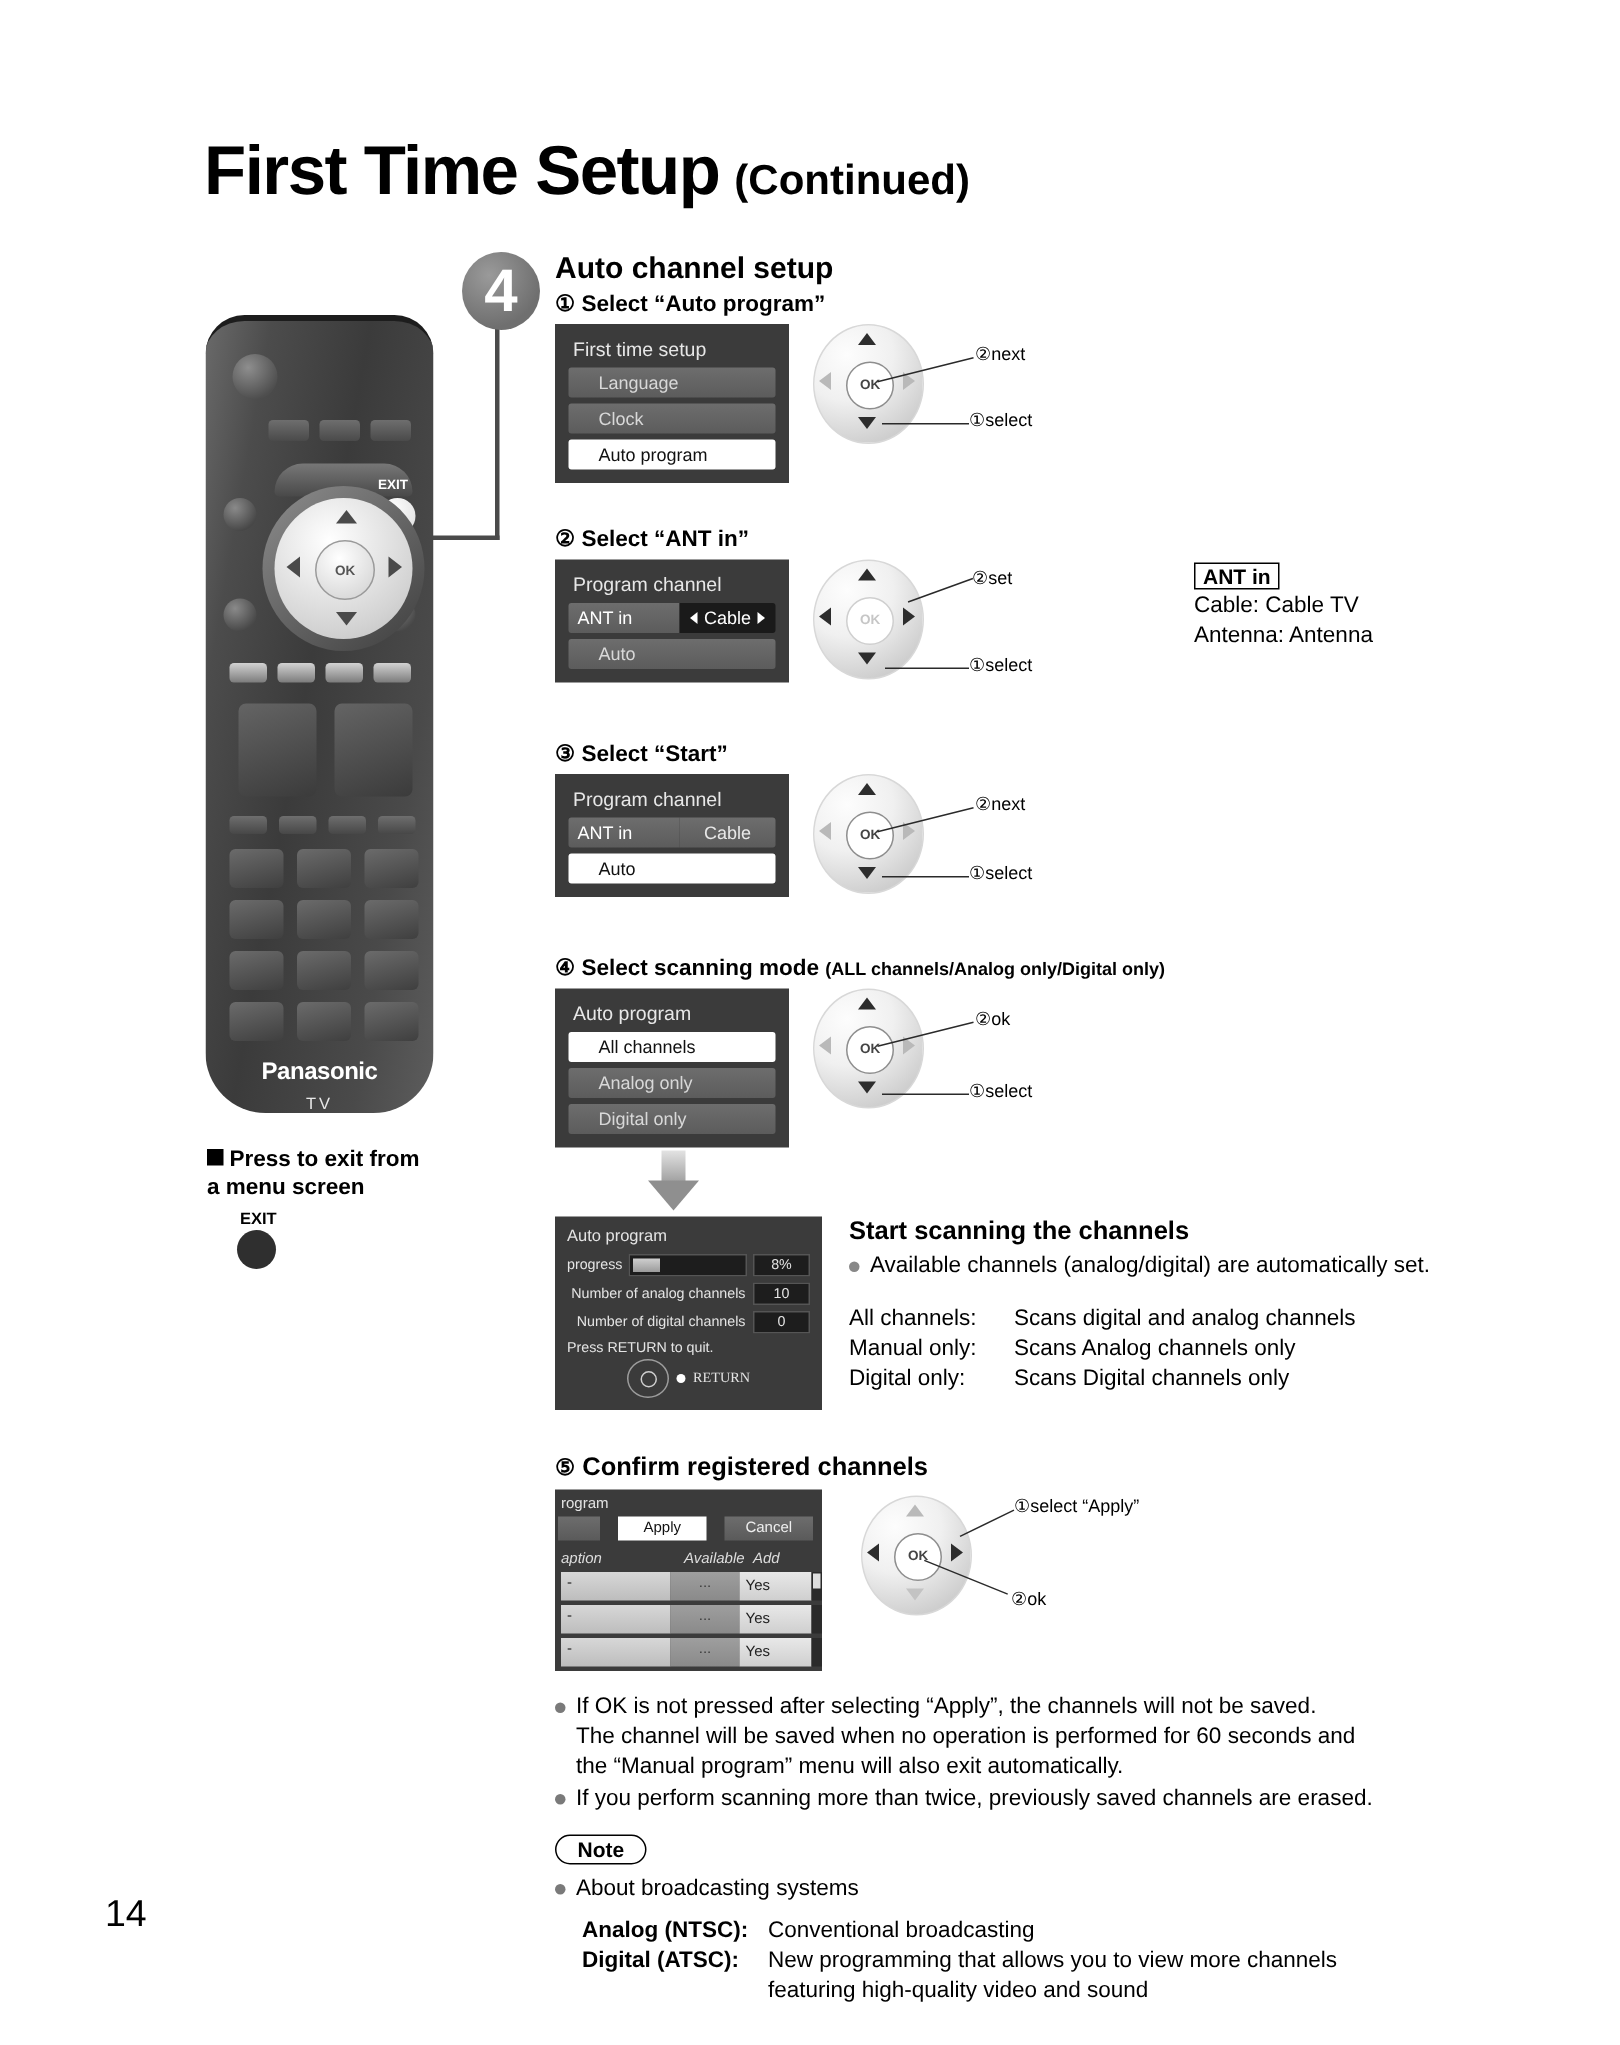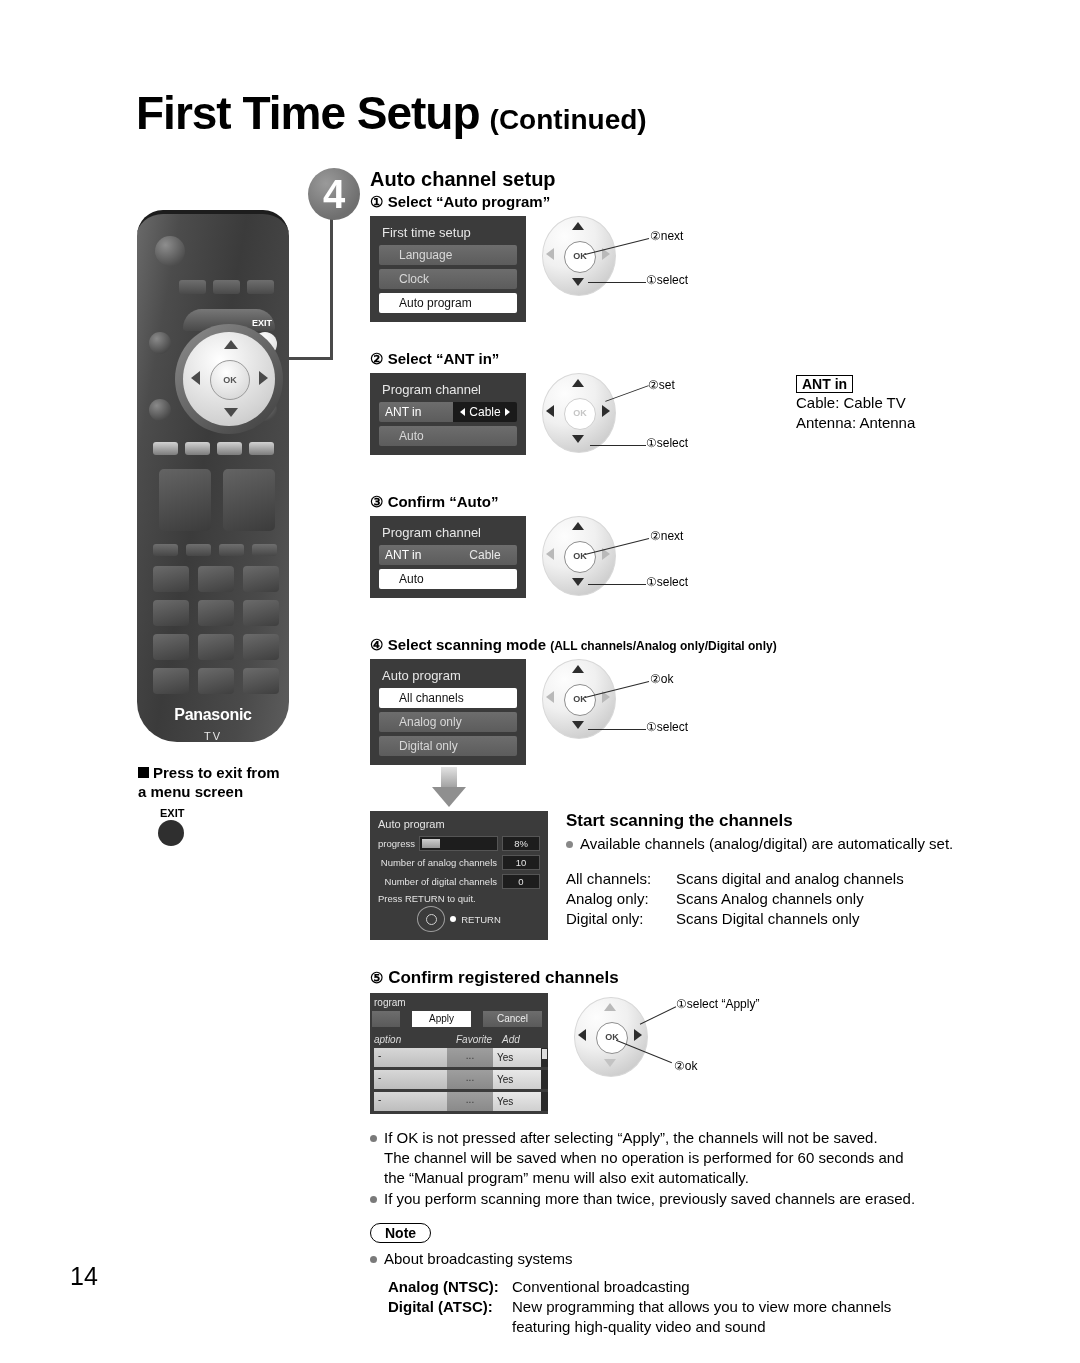--- a/index.html
+++ b/index.html
@@ -137,21 +137,21 @@
   .pr-track{flex:1;height:13px;background:#1d1d1d;border:1px solid #555;position:relative;}
   .pr-fill{position:absolute;left:2px;top:2px;bottom:2px;width:24%;background:linear-gradient(180deg,#cfcfcf,#9b9b9b);}
   .pr-val{flex:0 0 36px;height:13px;background:#1d1d1d;border:1px solid #555;text-align:center;line-height:13px;font-size:9.5px;}
   .pr-row2{display:flex;align-items:center;gap:5px;margin-bottom:4px;font-size:9.5px;justify-content:flex-end;}
   .pr-name{text-align:right;}
   .pr-quit{font-size:9.5px;margin-top:3px;}
   .pr-ret{display:flex;align-items:center;justify-content:center;gap:5px;margin-top:2px;}
   .mini-wheel{width:26px;height:24px;border-radius:50%;background:#3b3b3b;border:1px solid #9d9d9d;position:relative;}
   .mini-wheel::after{content:"";position:absolute;left:8px;top:7px;width:9px;height:9px;border-radius:50%;border:1px solid #cfcfcf;}
   .ret-dot{width:6px;height:6px;border-radius:50%;background:#fff;}
-  .ret-txt{font-size:9.5px;}
+  .ret-txt{font-size:9.5px;font-family:Liberation Serif, serif;}
 
   
   .chbox{background:#3b3b3b;width:178px;box-sizing:border-box;padding:4px 0 0 0;color:#e4e4e4;overflow:hidden;}
   .chbox .ct{font-size:10px;padding:0 0 3px 4px;}
   .ch-btns{display:flex;gap:12px;padding:0 6px 5px 2px;}
   .ch-btns .blank{flex:0 0 28px;height:16px;background:linear-gradient(180deg,#6d6d6d,#5a5a5a);}
   .ch-btns .apply{flex:1;height:16px;background:#fff;color:#111;font-size:10px;text-align:center;line-height:16px;}
   .ch-btns .cancel{flex:1;height:16px;background:linear-gradient(180deg,#6d6d6d,#5a5a5a);color:#eee;font-size:10px;text-align:center;line-height:16px;}
   .ch-head{display:flex;font-size:10px;padding:2px 6px 3px 4px;color:#ddd;font-style:italic;}
   .ch-head .c1{flex:1;}
@@ -319,21 +319,21 @@
       </div>
       <div style="margin-left:8px;margin-top:2px;">
         <div class="antbox">ANT in</div>
         <div class="antline">Cable:  Cable TV</div>
         <div class="antline">Antenna:  Antenna</div>
       </div>
     </div>
 
     <div class="step-line" style="margin-top:28px;">
       <span class="circ">③</span>
-      <span>Confirm “Auto”</span>
+      <span>Select “Start”</span>
     </div>
     <div style="display:flex;align-items:flex-start;gap:16px;">
       <div class="menu">
         <div class="menu-title">Program channel</div>
         <div class="row2">
           <div class="lbl">ANT in</div>
           <div class="valplain">Cable</div>
         </div>
         <div class="menu-item mi-sel">Auto</div>
       </div>
@@ -418,21 +418,21 @@
         <div class="bul">
           <span class="dot"></span>
           <span>Available channels (analog/digital) are automatically set.</span>
         </div>
         <div style="height:14px;"></div>
         <div class="kv">
           <div class="k" style="flex:0 0 110px;font-weight:normal;">All channels:</div>
           <div>Scans digital and analog channels</div>
         </div>
         <div class="kv">
-          <div class="k" style="flex:0 0 110px;font-weight:normal;">Analog only:</div>
+          <div class="k" style="flex:0 0 110px;font-weight:normal;">Manual only:</div>
           <div>Scans Analog channels only</div>
         </div>
         <div class="kv">
           <div class="k" style="flex:0 0 110px;font-weight:normal;">Digital only:</div>
           <div>Scans Digital channels only</div>
         </div>
       </div>
     </div>
 
     <div class="step-line" style="margin-top:28px;font-size:17px;">
@@ -442,21 +442,21 @@
     <div style="display:flex;align-items:flex-start;gap:16px;">
       <div class="chbox">
         <div class="ct">rogram</div>
         <div class="ch-btns">
           <div class="blank"></div>
           <div class="apply">Apply</div>
           <div class="cancel">Cancel</div>
         </div>
         <div class="ch-head">
           <div class="c1">aption</div>
-          <div class="c2">Favorite</div>
+          <div class="c2">Available</div>
           <div class="c3">Add</div>
         </div>
         <div class="ch-row">
           <div class="c1">-</div>
           <div class="c2">...</div>
           <div class="c3">Yes</div>
           <div class="sb">
               <i></i>
             </div>
         </div>

